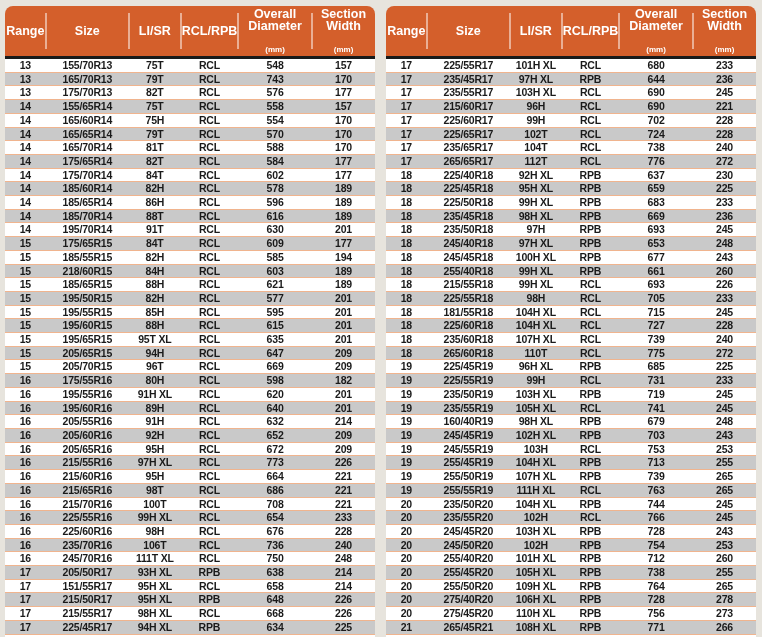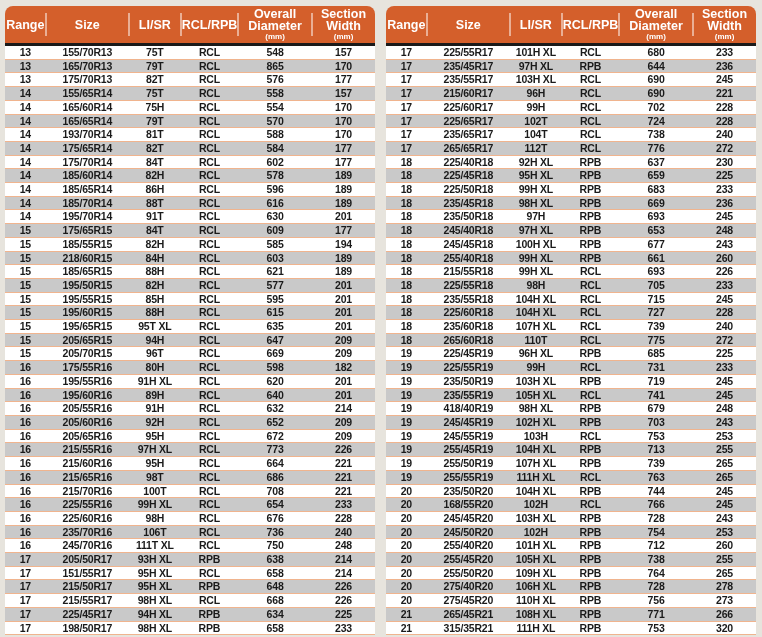--- a/index.html
+++ b/index.html
@@ -36,21 +36,21 @@
   thead th:first-child { border-top-left-radius: 8px; }
   thead th:last-child  { border-top-right-radius: 8px; }
   thead th:not(:first-child)::before {
     content: "";
     position: absolute;
     left: -1px; top: 7px; bottom: 7px;
     width: 2px;
     background: rgba(255,255,255,0.5);
   }
   thead th .hdr-label { display: block; line-height: 12px; }
-  thead th .hdr-unit  { display: block; font-size: 8px; line-height: 8px; margin-top: 1px; font-weight: bold; }
+  thead th .hdr-unit  { display: block; font-size: 8px; line-height: 8px; margin-top: 14px; font-weight: bold; }
   tbody td {
     font-size: 10.5px;
     font-weight: bold;
     color: #1a1a1a;
     letter-spacing: -0.2px;
     text-align: center;
     vertical-align: middle;
     line-height: 12.7px;
     padding: 0;
     border-bottom: 1px solid #f0b48e;
@@ -111,21 +111,21 @@
           <td>75T</td>
           <td>RCL</td>
           <td>548</td>
           <td>157</td>
         </tr>
         <tr>
           <td>13</td>
           <td>165/70R13</td>
           <td>79T</td>
           <td>RCL</td>
-          <td>865</td>
+          <td>743</td>
           <td>170</td>
         </tr>
         <tr>
           <td>13</td>
           <td>175/70R13</td>
           <td>82T</td>
           <td>RCL</td>
           <td>576</td>
           <td>177</td>
         </tr>
@@ -148,21 +148,21 @@
         <tr>
           <td>14</td>
           <td>165/65R14</td>
           <td>79T</td>
           <td>RCL</td>
           <td>570</td>
           <td>170</td>
         </tr>
         <tr>
           <td>14</td>
-          <td>193/70R14</td>
+          <td>165/70R14</td>
           <td>81T</td>
           <td>RCL</td>
           <td>588</td>
           <td>170</td>
         </tr>
         <tr>
           <td>14</td>
           <td>175/65R14</td>
           <td>82T</td>
           <td>RCL</td>
@@ -625,21 +625,21 @@
         <tr>
           <td>18</td>
           <td>225/55R18</td>
           <td>98H</td>
           <td>RCL</td>
           <td>705</td>
           <td>233</td>
         </tr>
         <tr>
           <td>18</td>
-          <td>235/55R18</td>
+          <td>181/55R18</td>
           <td>104H XL</td>
           <td>RCL</td>
           <td>715</td>
           <td>245</td>
         </tr>
         <tr>
           <td>18</td>
           <td>225/60R18</td>
           <td>104H XL</td>
           <td>RCL</td>
@@ -689,21 +689,21 @@
         <tr>
           <td>19</td>
           <td>235/55R19</td>
           <td>105H XL</td>
           <td>RCL</td>
           <td>741</td>
           <td>245</td>
         </tr>
         <tr>
           <td>19</td>
-          <td>418/40R19</td>
+          <td>160/40R19</td>
           <td>98H XL</td>
           <td>RPB</td>
           <td>679</td>
           <td>248</td>
         </tr>
         <tr>
           <td>19</td>
           <td>245/45R19</td>
           <td>102H XL</td>
           <td>RPB</td>
@@ -745,21 +745,21 @@
         <tr>
           <td>20</td>
           <td>235/50R20</td>
           <td>104H XL</td>
           <td>RPB</td>
           <td>744</td>
           <td>245</td>
         </tr>
         <tr>
           <td>20</td>
-          <td>168/55R20</td>
+          <td>235/55R20</td>
           <td>102H</td>
           <td>RCL</td>
           <td>766</td>
           <td>245</td>
         </tr>
         <tr>
           <td>20</td>
           <td>245/45R20</td>
           <td>103H XL</td>
           <td>RPB</td>

